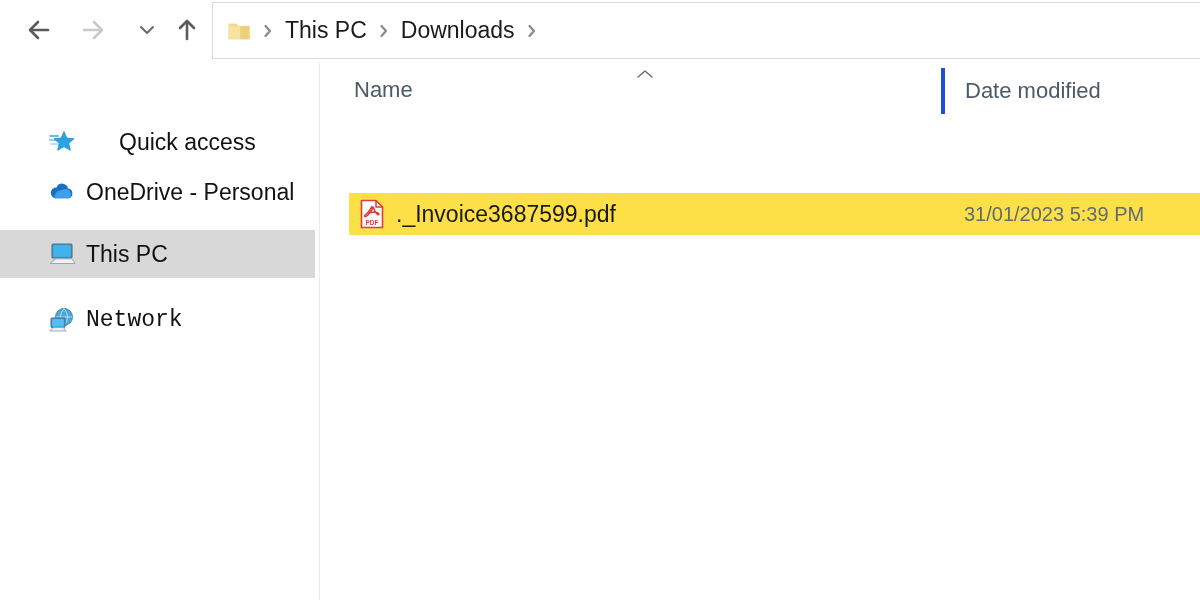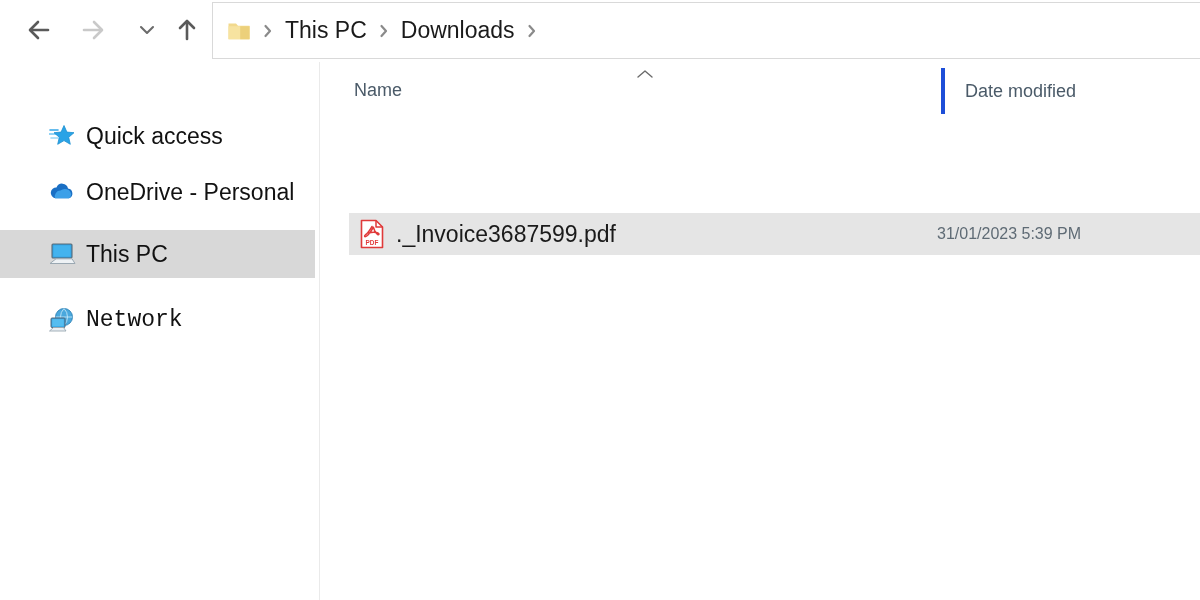--- a/index.html
+++ b/index.html
@@ -128,21 +128,21 @@
     flex: none;
   }
 
   .sidebar-label {
     font-size: 23px;
     color: #111111;
     white-space: nowrap;
     line-height: 1;
   }
 
-  #sidebar-item-quick-access { top: 50px; }
+  #sidebar-item-quick-access { top: 56px; gap: 33px; }
   #sidebar-item-onedrive     { top: 106px; }
   #sidebar-item-this-pc      { top: 168px; }
   #sidebar-item-network      { top: 234px; font-family: Liberation Mono, monospace; }
 
   
   #file-area {
     position: absolute;
     left: 321px;
     top: 62px;
     width: 879px;
@@ -156,21 +156,21 @@
     width: 879px;
     height: 56px;
   }
 
   .col-header {
     position: absolute;
     top: 0;
     height: 56px;
     display: flex;
     align-items: center;
-    font-size: 18px;
+    font-size: 22px;
     color: #4a5a68;
     white-space: nowrap;
   }
 
   #col-header-name { left: 33px; }
 
   #col-header-date {
     left: 620px;
     padding-left: 20px;
     border-left: 4px solid #1d4ed8;
@@ -198,21 +198,21 @@
 
   .file-row {
     position: absolute;
     left: 28px;
     top: 75px;
     width: 851px;
     height: 42px;
     display: flex;
     align-items: center;
   }
-  .file-row.selected { background: #e5e5e5; margin-top: 20px; }
+  .file-row.selected { background: #fde047; }
 
   .file-icon {
     width: 28px;
     height: 30px;
     margin-left: 9px;
     margin-right: 10px;
     flex: none;
     display: flex;
     align-items: center;
     justify-content: center;
@@ -220,22 +220,22 @@
 
   .file-name {
     font-size: 23px;
     color: #1a1a1a;
     white-space: nowrap;
     line-height: 1;
   }
 
   .file-date {
     position: absolute;
-    left: 588px;
-    font-size: 16px;
+    left: 615px;
+    font-size: 20px;
     color: #5f6b75;
     white-space: nowrap;
     line-height: 1;
   }
 </style>
 </head>
 <body>
 
 <div id="explorer-window">
 

